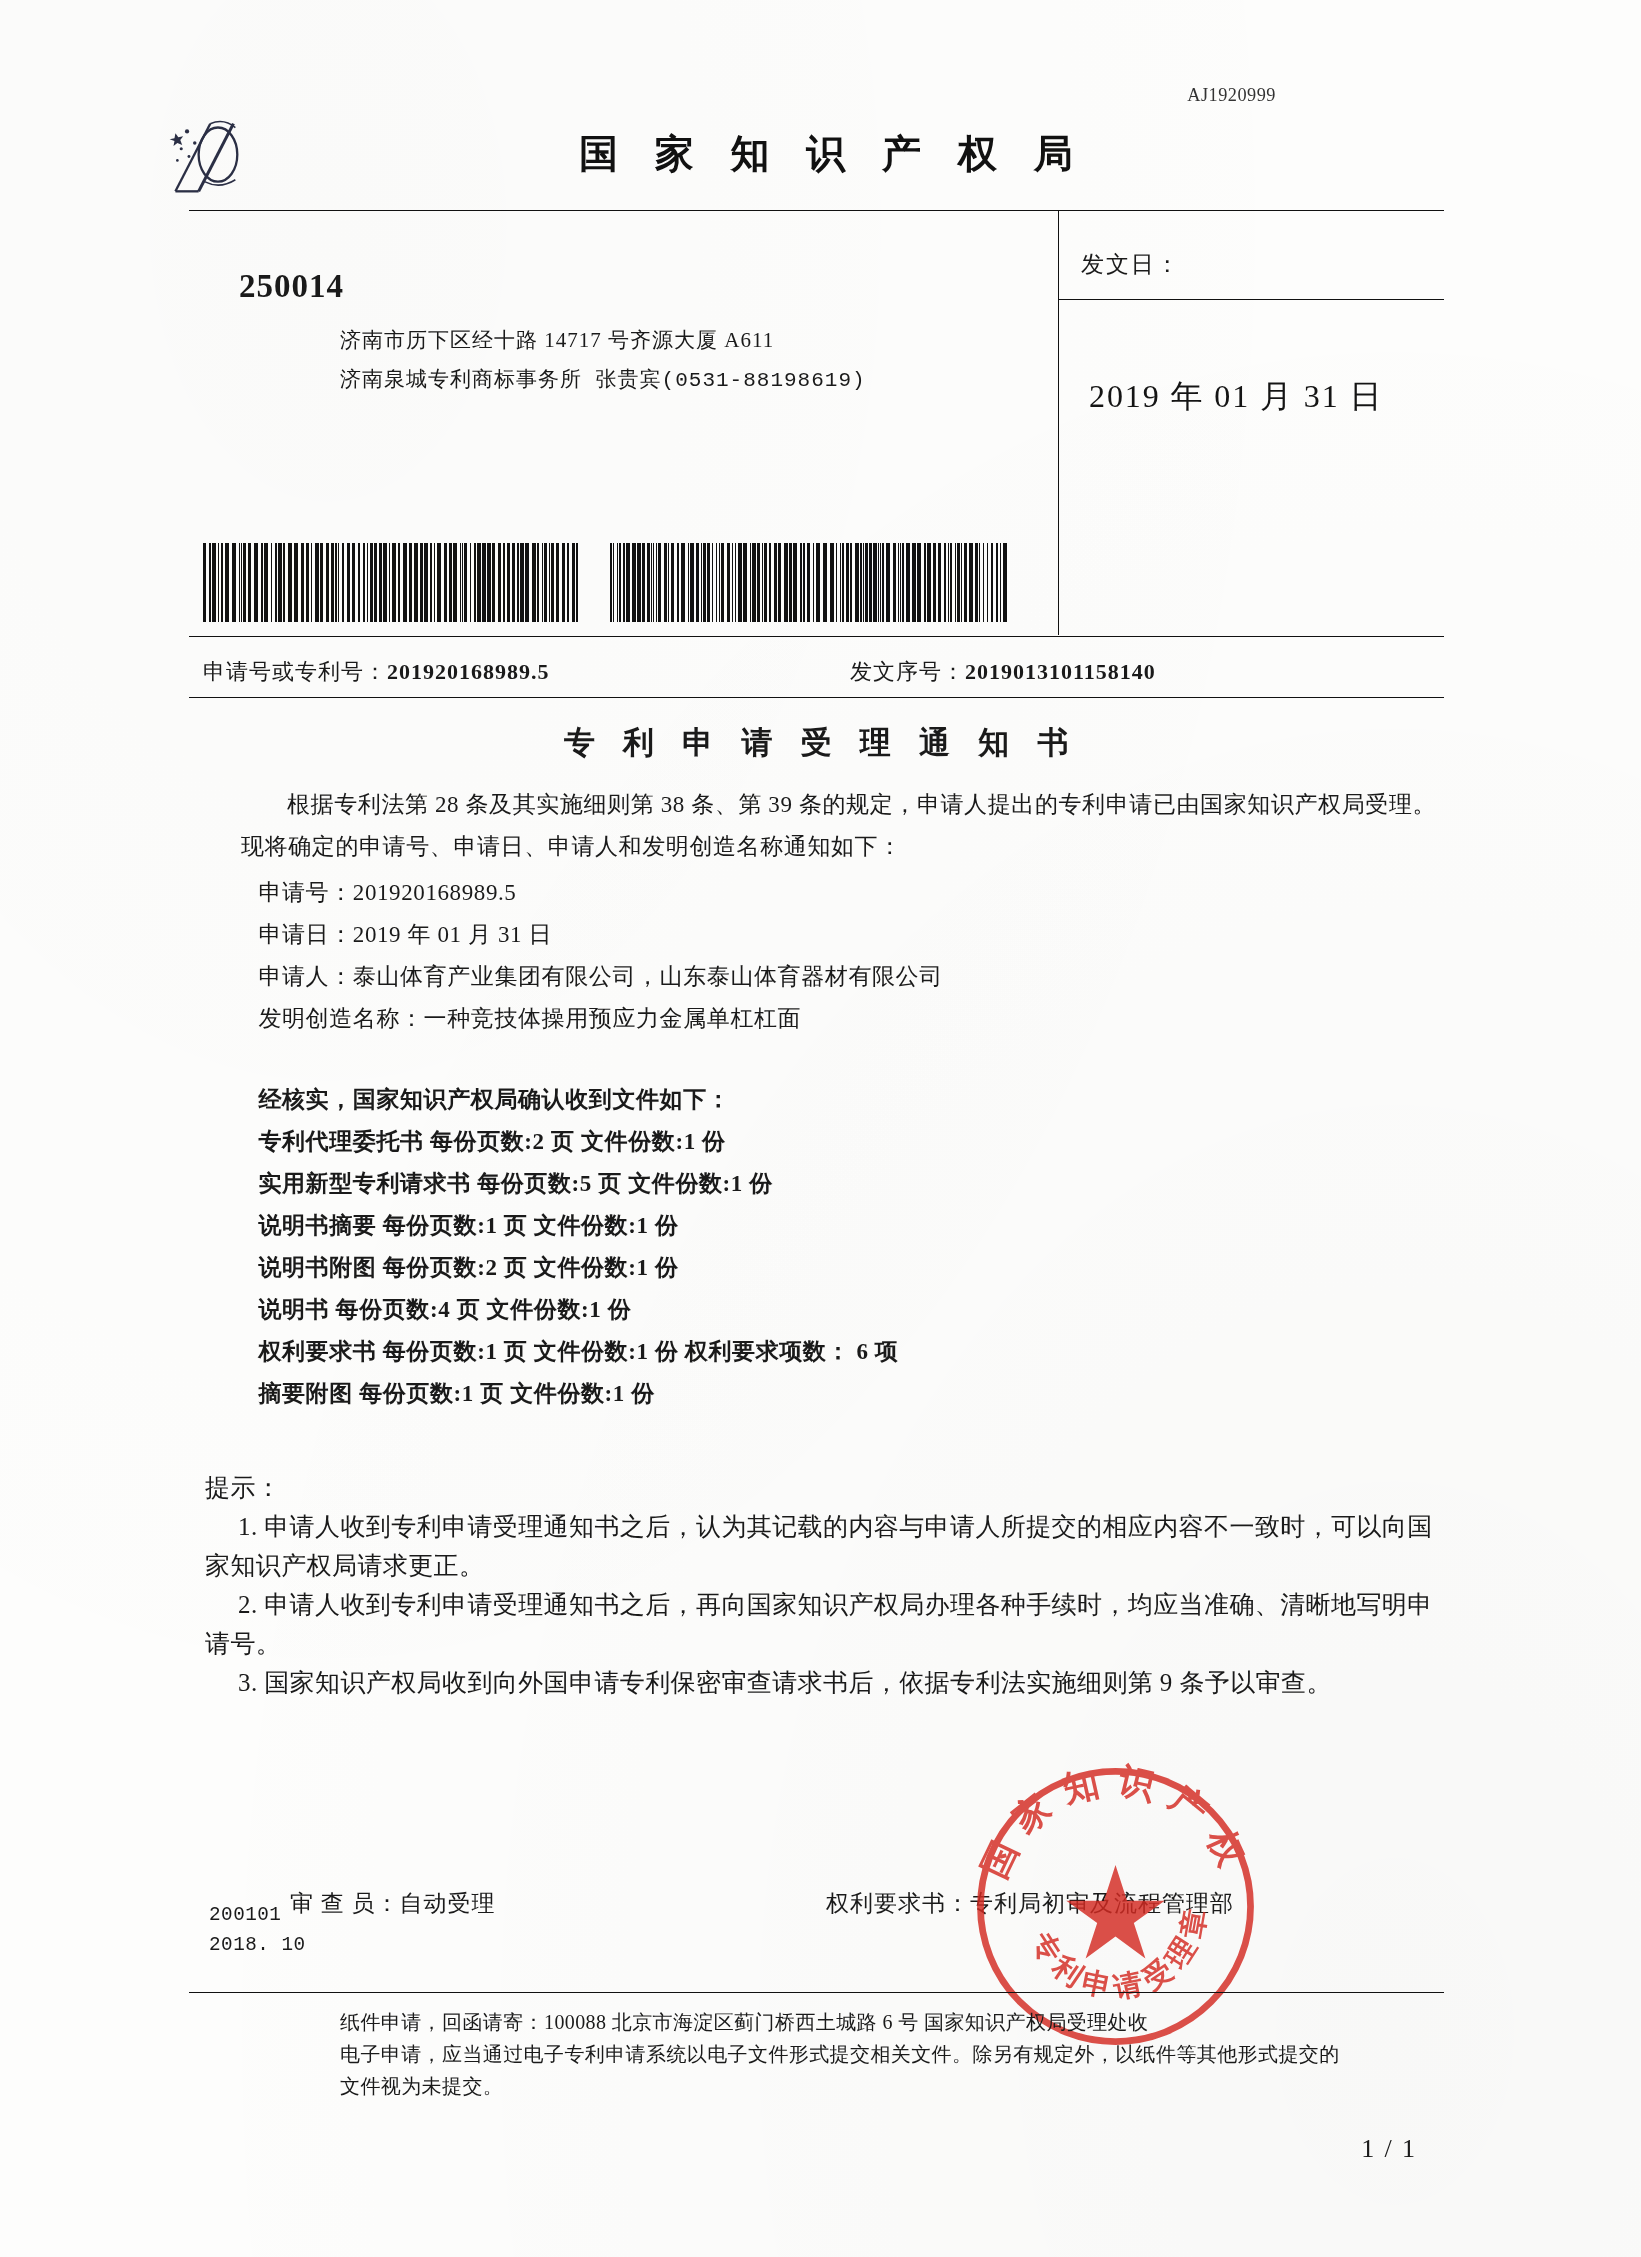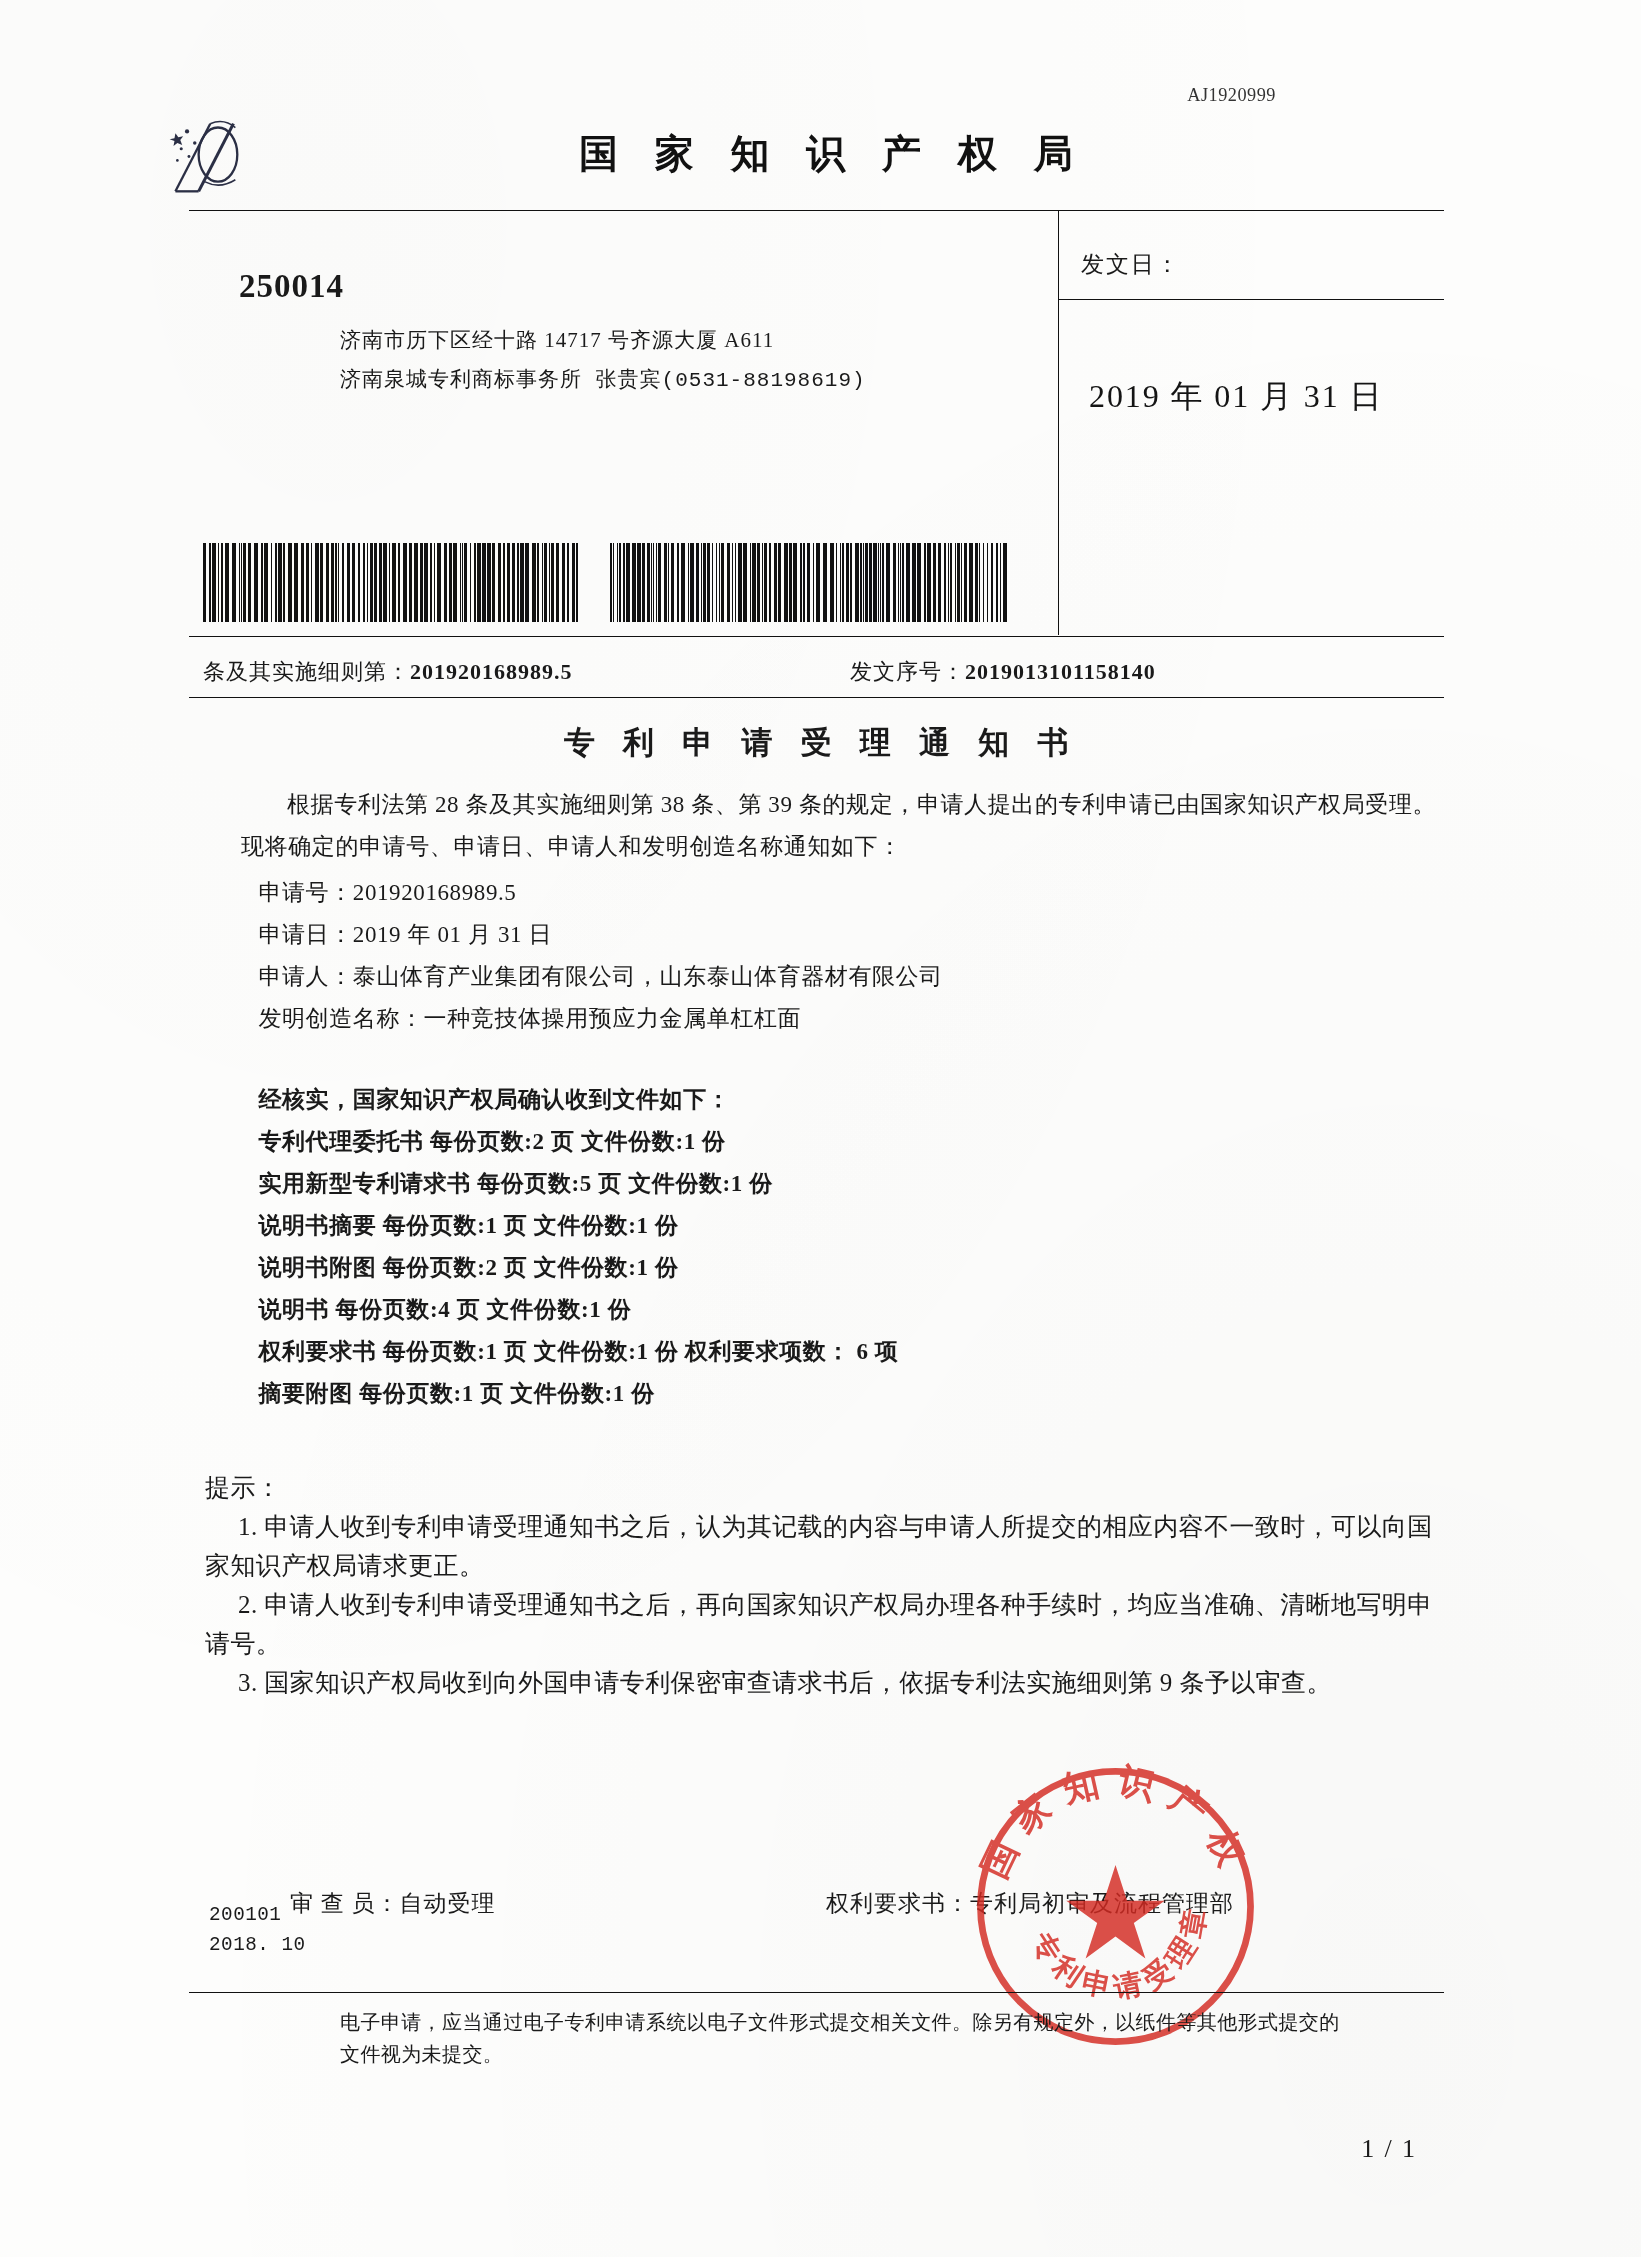--- a/index.html
+++ b/index.html
@@ -669,21 +669,21 @@
       <i style="width:2.9px;background:transparent"></i>
       <i style="width:1.9px"></i>
       <i style="width:1.9px;background:transparent"></i>
       <i style="width:1.9px"></i>
       <i style="width:1.9px;background:transparent"></i>
       <i style="width:3.9px"></i>
       <i style="width:1px;background:transparent"></i>
     </div>
 
   <div class="appno-row">
-    <span>条及其实施细则第：</span><b>201920168989.5</b>
+    <span>申请号或专利号：</span><b>201920168989.5</b>
   </div>
   <div class="sendno-row">
     <span>发文序号：</span><b>2019013101158140</b>
   </div>
   <div class="rule-under-nos"></div>
 
   <div class="notice-title">专 利 申 请 受 理 通 知 书</div>
 
   <div class="body-block">
     <p class="indent">根据专利法第 28 条及其实施细则第 38 条、第 39 条的规定，申请人提出的专利申请已由国家知识产权局受理。现将确定的申请号、申请日、申请人和发明创造名称通知如下：</p>
@@ -737,19 +737,20 @@
       </text>
     </svg>
   </div>
 
   <div class="footer-rule"></div>
   <div class="footer-code">
     <div>200101</div>
     <div>2018. 10</div>
   </div>
   <div class="footer-text">
+    <p>纸件申请，回函请寄：100088 北京市海淀区蓟门桥西土城路 6 号    国家知识产权局受理处收</p>
     <p>电子申请，应当通过电子专利申请系统以电子文件形式提交相关文件。除另有规定外，以纸件等其他形式提交的</p>
     <p>文件视为未提交。</p>
   </div>
 
   <div class="page-num">1 / 1</div>
 </div>
 
 
 </body></html>

